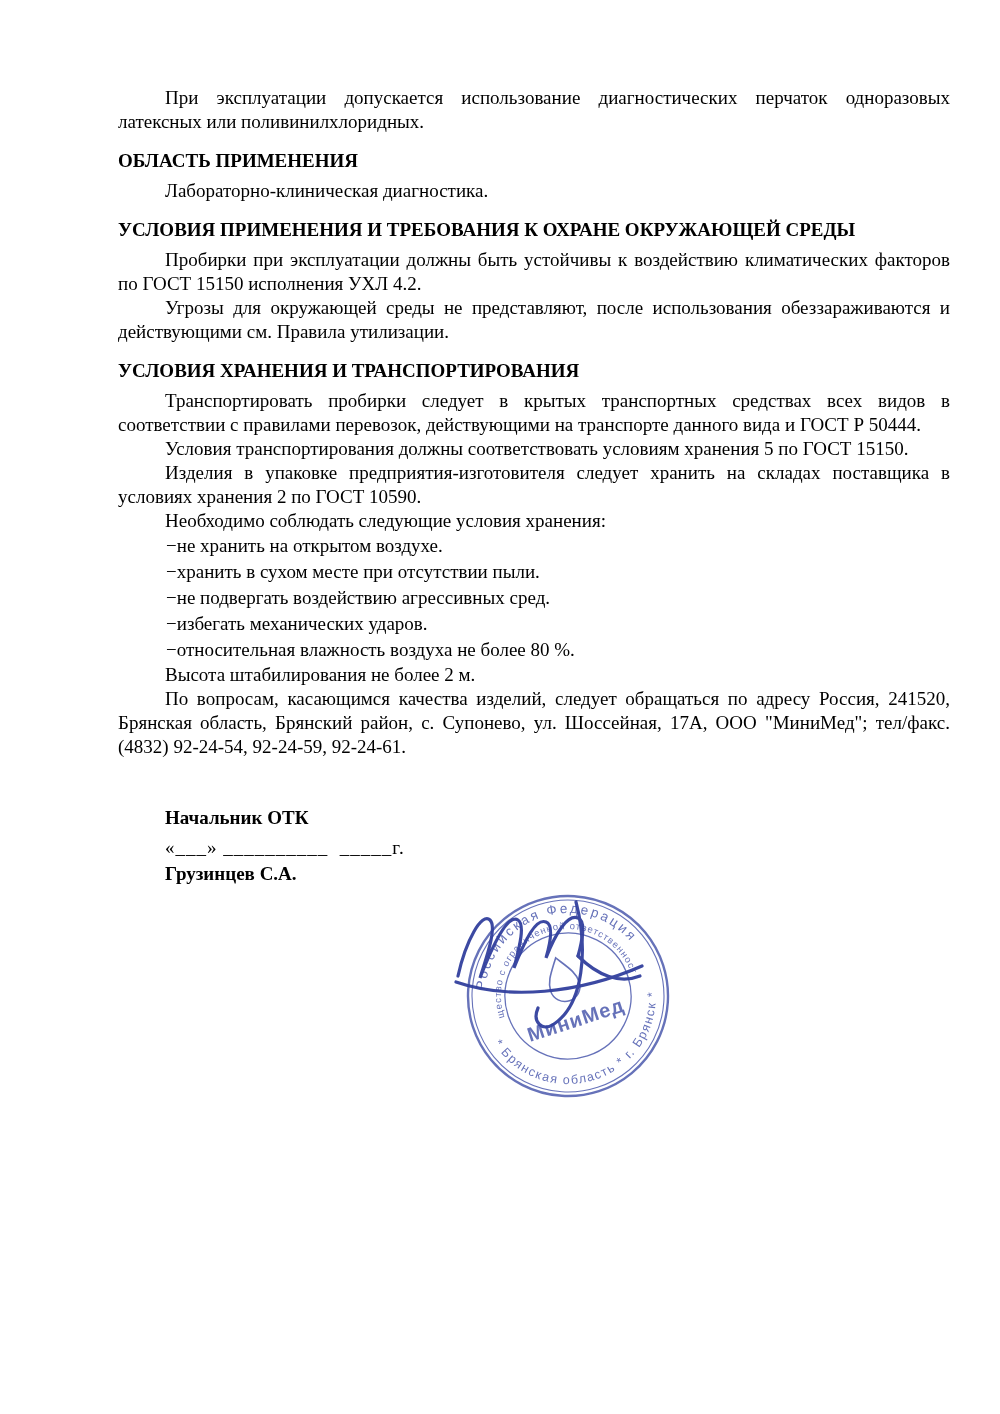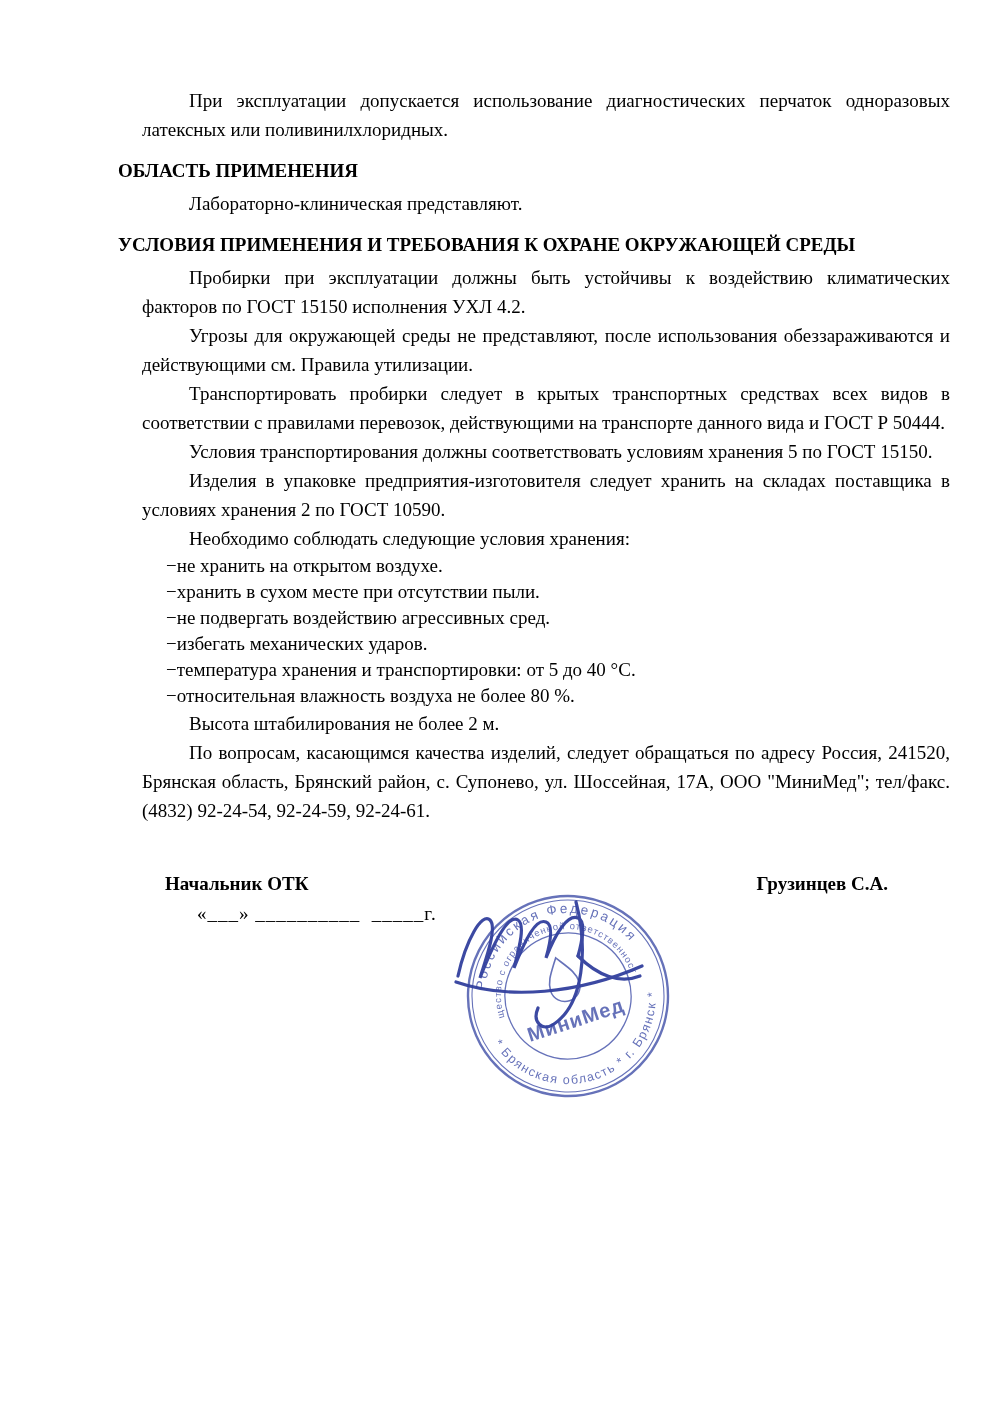--- a/index.html
+++ b/index.html
@@ -10,23 +10,22 @@
     color: #000000;
     font-family: "Liberation Serif", serif;
     position: relative;
     overflow: hidden;
   }
   .page {
     padding: 86px 50px 0 118px;
   }
   p.body-text {
     font-size: 19px;
-    line-height: 29px;
+    line-height: 24px;
     text-align: justify;
-    margin-left: 24px;
   }
   p.indent { text-indent: 47px; }
   h2.section-heading {
     font-size: 19px;
     line-height: 26px;
     font-weight: bold;
     margin: 14px 0 5px 0;
   }
   p.list-item {
     font-size: 19px;
@@ -34,69 +33,69 @@
     text-align: left;
     margin-left: 48px;
   }
   .sig-row {
     display: flex;
     justify-content: space-between;
     align-items: flex-start;
     margin-top: 46px;
     padding-left: 47px;
     padding-right: 62px;
+    flex-direction: column;
   }
   .sig-title, .sig-name {
     font-size: 19px;
     line-height: 26px;
     font-weight: bold;
   }
   .date-line {
     font-size: 19px;
     line-height: 26px;
     margin-top: 4px;
     letter-spacing: 1px;
     white-space: pre;
-    margin-left: 32px;
   }
   .stamp-wrap {
     position: absolute;
     left: 428px;
     top: 856px;
     width: 280px;
     height: 280px;
     pointer-events: none;
   }
   .stamp-wrap svg { width: 100%; height: 100%; }
 </style>
 </head>
 <body>
 
 <div class="page">
 
   <p class="body-text indent">При эксплуатации допускается использование диагностических перчаток одноразовых латексных или поливинилхлоридных.</p>
 
   <h2 class="section-heading">ОБЛАСТЬ ПРИМЕНЕНИЯ</h2>
-  <p class="body-text indent">Лабораторно-клиническая представляют.</p>
+  <p class="body-text indent">Лабораторно-клиническая диагностика.</p>
 
   <h2 class="section-heading">УСЛОВИЯ ПРИМЕНЕНИЯ И ТРЕБОВАНИЯ К ОХРАНЕ ОКРУЖАЮЩЕЙ СРЕДЫ</h2>
   <p class="body-text indent">Пробирки при эксплуатации должны быть устойчивы к воздействию климатических факторов по ГОСТ 15150 исполнения УХЛ 4.2.</p>
   <p class="body-text indent">Угрозы для окружающей среды не представляют, после использования обеззараживаются и действующими см. Правила утилизации.</p>
 
 
+  <h2 class="section-heading">УСЛОВИЯ ХРАНЕНИЯ И ТРАНСПОРТИРОВАНИЯ</h2>
   <p class="body-text indent">Транспортировать пробирки следует в крытых транспортных средствах всех видов в соответствии с правилами перевозок, действующими на транспорте данного вида и ГОСТ Р 50444.</p>
   <p class="body-text indent">Условия транспортирования должны соответствовать условиям хранения 5 по ГОСТ 15150.</p>
   <p class="body-text indent">Изделия в упаковке предприятия-изготовителя следует хранить на складах поставщика в условиях хранения 2 по ГОСТ 10590.</p>
   <p class="body-text indent">Необходимо соблюдать следующие условия хранения:</p>
 
   <p class="list-item">−не хранить на открытом воздухе.</p>
   <p class="list-item">−хранить в сухом месте при отсутствии пыли.</p>
   <p class="list-item">−не подвергать воздействию агрессивных сред.</p>
   <p class="list-item">−избегать механических ударов.</p>
-  <p class="list-item">−температура хранения и транспортировки: от 5 до 40 °С.</p>
   <p class="list-item">−относительная влажность воздуха не более 80 %.</p>
 
   <p class="body-text indent">Высота штабилирования не более 2 м.</p>
   <p class="body-text indent">По вопросам, касающимся качества изделий, следует обращаться по адресу Россия, 241520, Брянская область, Брянский район, с. Супонево, ул. Шоссейная, 17А, ООО "МиниМед"; тел/факс. (4832) 92-24-54, 92-24-59, 92-24-61.</p>
 
   <div class="sig-row">
     <div class="sig-left">
       <p class="sig-title">Начальник ОТК</p>
       <p class="date-line">«___» __________  _____г.</p>
     </div>

